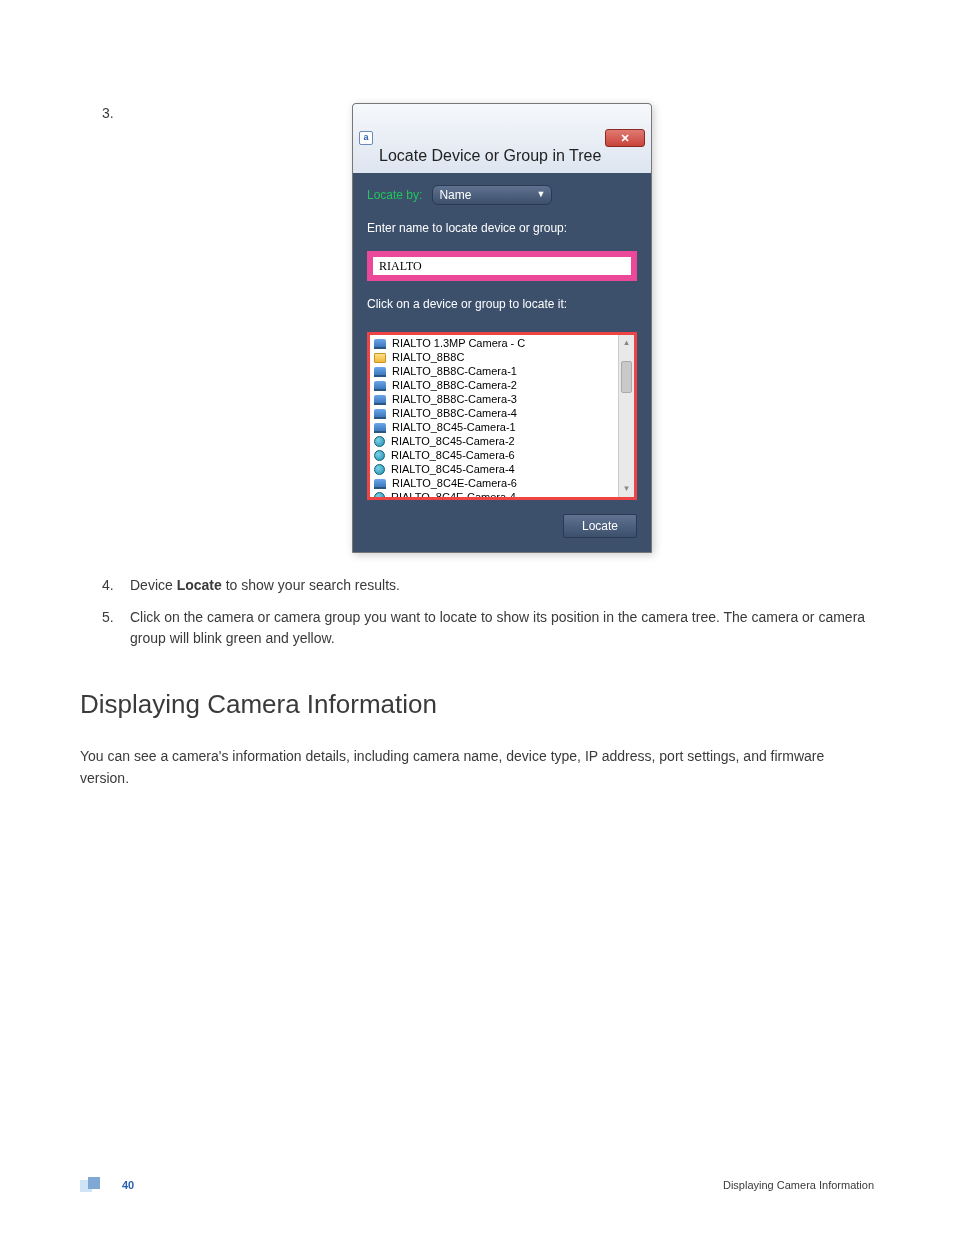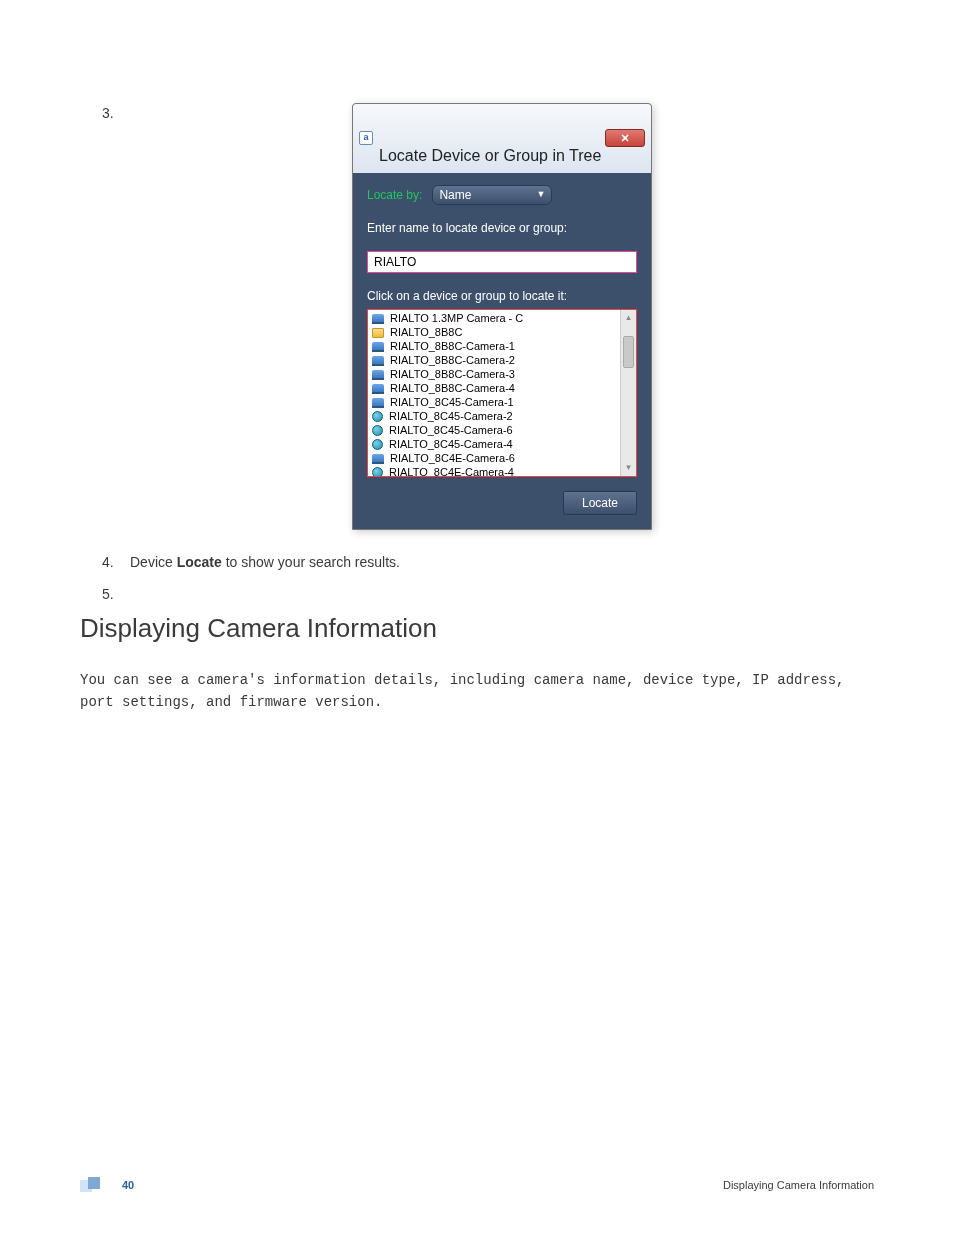--- a/index.html
+++ b/index.html
@@ -87,30 +87,31 @@
     display: flex; align-items: center; justify-content: space-between;
     padding: 0 6px;
     font-size: 12px;
   }
   .chev { font-size: 9px; }
   .prompt1 { font-size: 12px; margin-bottom: 14px; }
   .searchbox {
     width: 100%;
     height: 22px;
     background: #fff;
-    border: 1px solid #ec4899;
+    border: 6px solid #ec4899;
     color: #000;
     font-size: 12px;
     padding: 9px 6px;
     margin-bottom: 14px;
-  }
-  .prompt2 { font-size: 12px; margin-bottom: 3px; }
+    font-family: Liberation Serif, serif;
+  }
+  .prompt2 { font-size: 12px; margin-bottom: 18px; }
   .listwrap {
     display: flex;
-    border: 1px solid #ef4444;
+    border: 3px solid #ef4444;
     background: #fff;
     height: 168px;
   }
   .listbox {
     flex: 1;
     color: #000;
     font-size: 11px;
     padding: 2px 4px;
     overflow: hidden;
   }
@@ -159,21 +160,21 @@
     font-size: 12px;
     display: flex; align-items: center; justify-content: center;
     padding: 0 12px;
   }
   h2.section {
     font-weight: 300;
     color: #3a3a3a;
     font-size: 26px;
     margin: 34px 0 22px -22px;
   }
-  p.para { margin-left: -22px; margin-bottom: 26px; font-family: Liberation Mono, monospace; }
+  p.para { margin-left: -22px; margin-bottom: 26px; }
   .footer {
     position: absolute;
     bottom: 40px;
     left: 80px; right: 80px;
     display: flex; align-items: center; justify-content: space-between;
     font-size: 11px;
     color: #3a3a3a;
   }
   .footer-left { display: flex; align-items: center; gap: 16px; }
   .sqicon { position: relative; width: 26px; height: 18px; }
@@ -279,20 +280,21 @@
 
   <li>
     <span class="num">4.</span>
     <span>
       <span>Device </span><strong>Locate</strong><span> to show your search results.</span>
     </span>
   </li>
 
   <li>
     <span class="num">5.</span>
+    <span>Click on the camera or camera group you want to locate to show its position in the camera tree. The camera or camera group will blink green and yellow.</span>
   </li>
 
   <h2 class="section">Displaying Camera Information</h2>
   <p class="para">You can see a camera's information details, including camera name, device type, IP address, port settings, and firmware version.</p>
 </ol>
 
 <div class="footer">
   <div class="footer-left">
     <span class="sqicon">
       <span class="sq sq1"></span>

